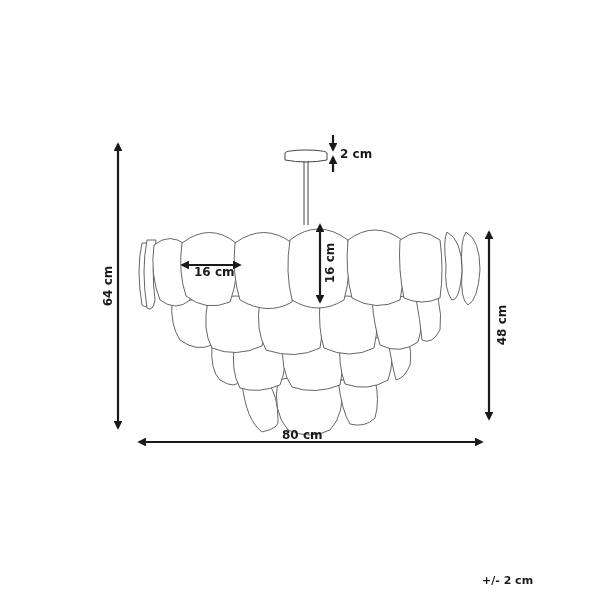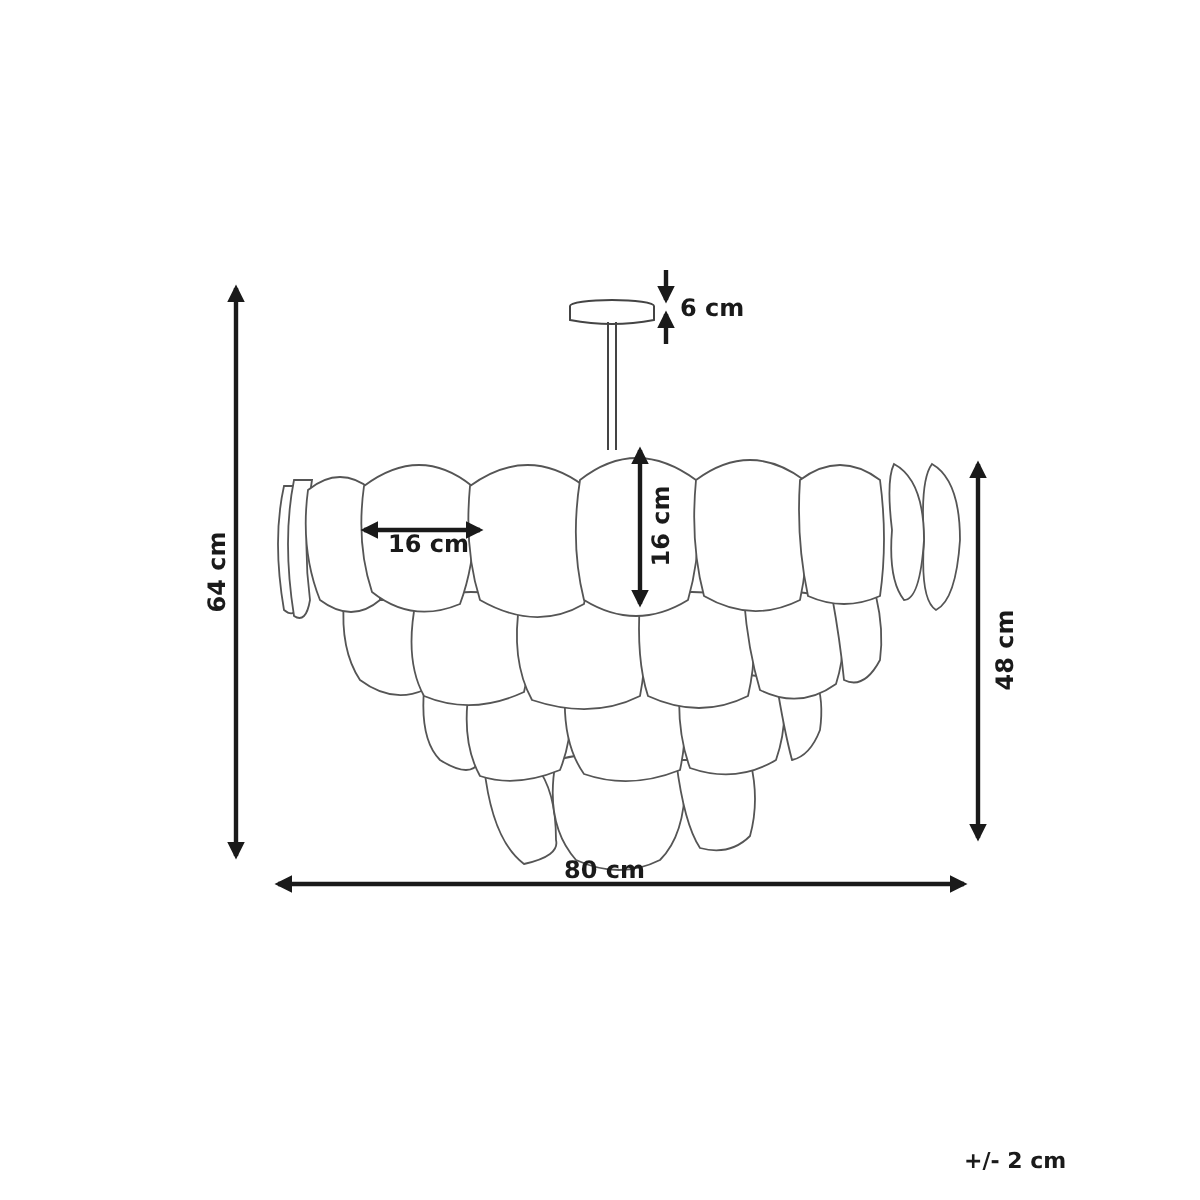--- a/index.html
+++ b/index.html
@@ -63,20 +63,20 @@
       <line x1="333" y1="135" x2="333" y2="150" marker-end="url(#ah)"></line>
       <line x1="333" y1="172" x2="333" y2="157" marker-end="url(#ah)"></line>
       <line x1="118" y1="144" x2="118" y2="428" marker-start="url(#ah)" marker-end="url(#ah)"></line>
       <line x1="489" y1="232" x2="489" y2="419" marker-start="url(#ah)" marker-end="url(#ah)"></line>
       <line x1="139" y1="442" x2="482" y2="442" marker-start="url(#ah)" marker-end="url(#ah)"></line>
       <line x1="182" y1="265" x2="240" y2="265" marker-start="url(#ah)" marker-end="url(#ah)"></line>
       <line x1="320" y1="225" x2="320" y2="302" marker-start="url(#ah)" marker-end="url(#ah)"></line>
     </g>
   </svg>
 
-  <span class="lbl" style="left:340px; top:147px;">6 cm</span>
+  <span class="lbl" style="left:340px; top:147px;">2 cm</span>
   <span class="lbl rot" style="left:88px; top:279px;">64 cm</span>
   <span class="lbl rot" style="left:482px; top:318px;">48 cm</span>
   <span class="lbl" style="left:282px; top:428px;">80 cm</span>
   <span class="lbl" style="left:194px; top:265px;">16 cm</span>
   <span class="lbl rot" style="left:310px; top:256px;">16 cm</span>
   <span class="lbl" style="left:482px; top:574px; font-size:11px;">+/- 2 cm</span>
 </div>
 
 </body></html>

